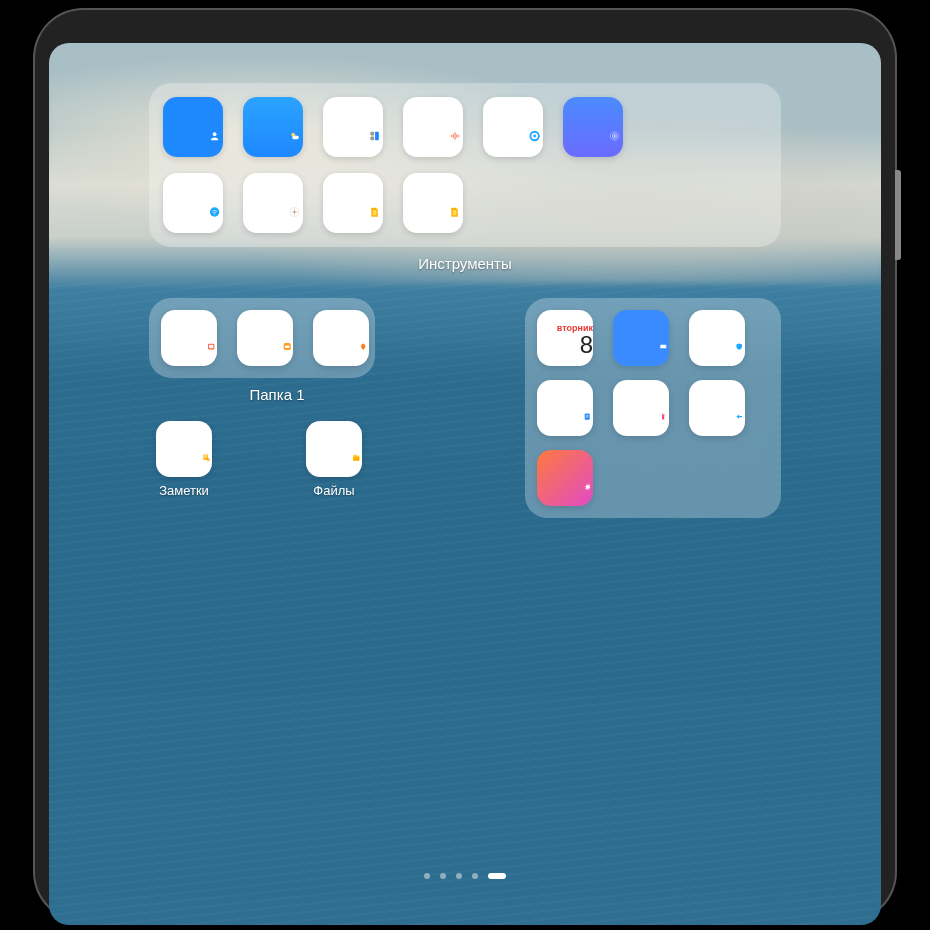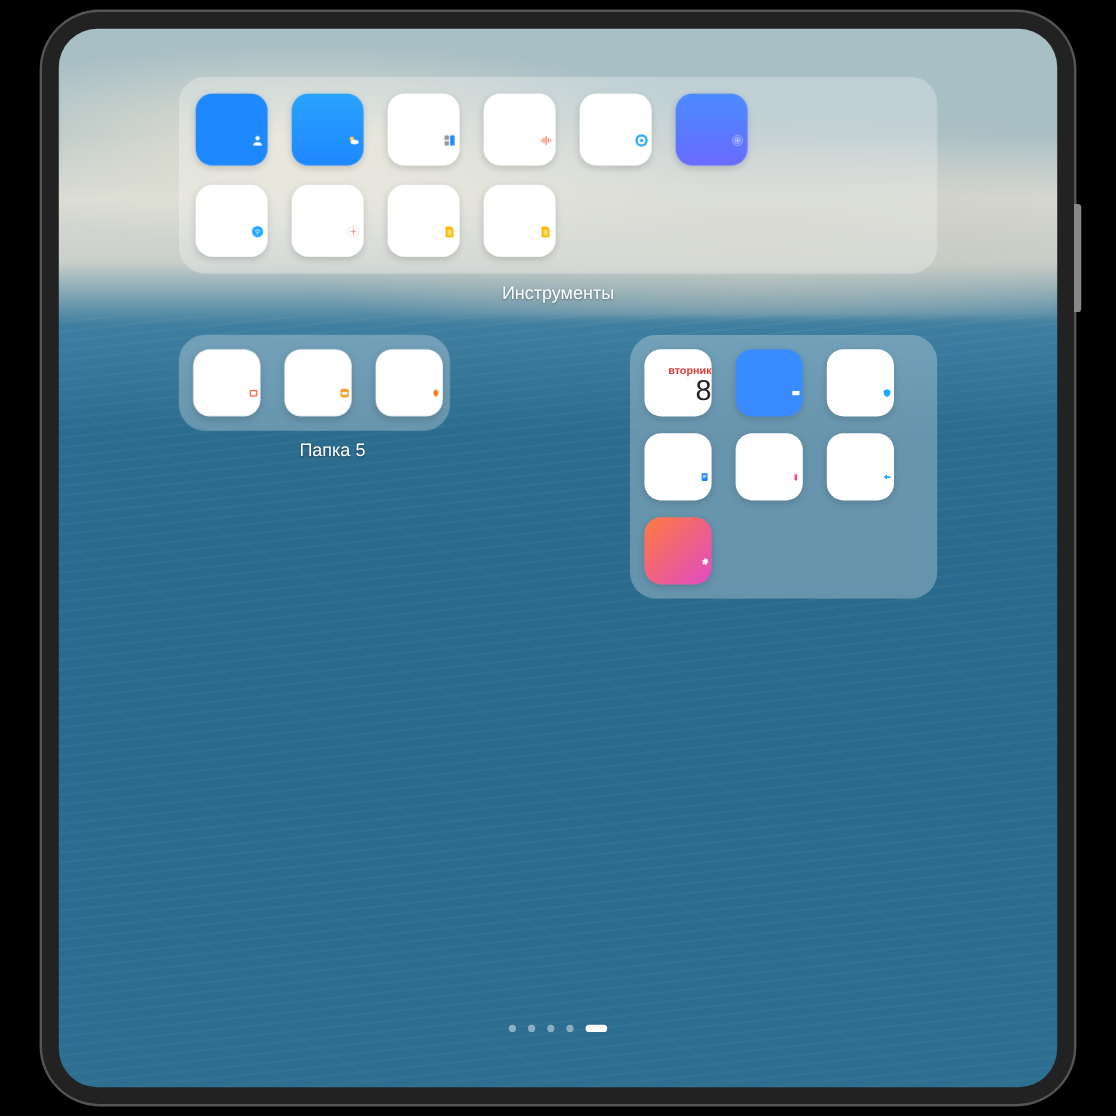--- a/index.html
+++ b/index.html
@@ -26,29 +26,30 @@
     right: -6px;
     top: 160px;
     width: 6px;
     height: 90px;
     background: #888;
     border-radius: 0 3px 3px 0;
   }
   .screen {
     width: 100%;
     height: 100%;
-    border-radius: 32px;
+    border-radius: 20px;
     overflow: hidden;
     position: relative;
     background: linear-gradient(180deg,
       #a8bfc6 0%, #a8bfc6 10%,
       #d9dcd6 16%, #c9cfc9 22%,
       #3e7ea0 28%, #2c6c8e 38%,
       #2a6a8d 50%, #2a6a8d 70%,
       #2d6e91 100%);
+    margin-top: 19px;
   }
   .screen::before {
     content: "";
     position: absolute;
     top: 0; left: 0; right: 0; height: 240px;
     background:
       radial-gradient(ellipse 500px 120px at 25% 40%, rgba(235,228,210,0.95), rgba(235,228,210,0) 70%),
       radial-gradient(ellipse 600px 160px at 70% 70%, rgba(200,200,190,0.7), rgba(200,200,190,0) 70%);
     filter: blur(2px);
   }
@@ -259,22 +260,46 @@
                     <rect x="5" y="9" width="14" height="7" rx="3.5" fill="#fff"></rect>
                   </svg>
               </div>
               <div class="icon i-swirl">
                 <svg viewBox="0 0 24 24">
                     <path d="M12 3c4 2 6 5 6 9s-4 8-6 9c-2-1-6-5-6-9s2-7 6-9z" fill="#ff7a1e"></path>
                   </svg>
               </div>
             </div>
           </div>
-          <div class="folder-label">Папка 5</div>
-
+          <div class="folder-label">Папка 1</div>
+
+          <div class="apps-row">
+            <div class="app-item">
+              <div class="icon i-notes">
+                <svg viewBox="0 0 24 24">
+                    <rect x="4" y="3" width="13" height="16" rx="2" fill="#ffb300"></rect>
+                    <rect x="6" y="6" width="9" height="1.5" fill="#fff"></rect>
+                    <rect x="6" y="9" width="9" height="1.5" fill="#fff"></rect>
+                    <rect x="6" y="12" width="6" height="1.5" fill="#fff"></rect>
+                    <circle cx="18" cy="18" r="4" fill="#ff9a1e"></circle>
+                    <path d="M16 18l1.5 1.5L20 16.5" stroke="#fff" stroke-width="1.5" fill="none"></path>
+                  </svg>
+              </div>
+              <div class="app-label">Заметки</div>
+            </div>
+            <div class="app-item">
+              <div class="icon i-files">
+                <svg viewBox="0 0 24 24">
+                    <path d="M3 7l3-3h5l2 2h8v13a2 2 0 0 1-2 2H5a2 2 0 0 1-2-2z" fill="#ffca28"></path>
+                    <path d="M3 10h18v9a2 2 0 0 1-2 2H5a2 2 0 0 1-2-2z" fill="#ffb300"></path>
+                  </svg>
+              </div>
+              <div class="app-label">Файлы</div>
+            </div>
+          </div>
         </div>
 
         <div class="col-right">
           <div class="folder-panel folder-small">
             <div class="icon-grid">
               <div class="icon i-cal">
                 <div class="cal-top">вторник</div>
                 <div class="cal-num">8</div>
               </div>
               <div class="icon i-video">

